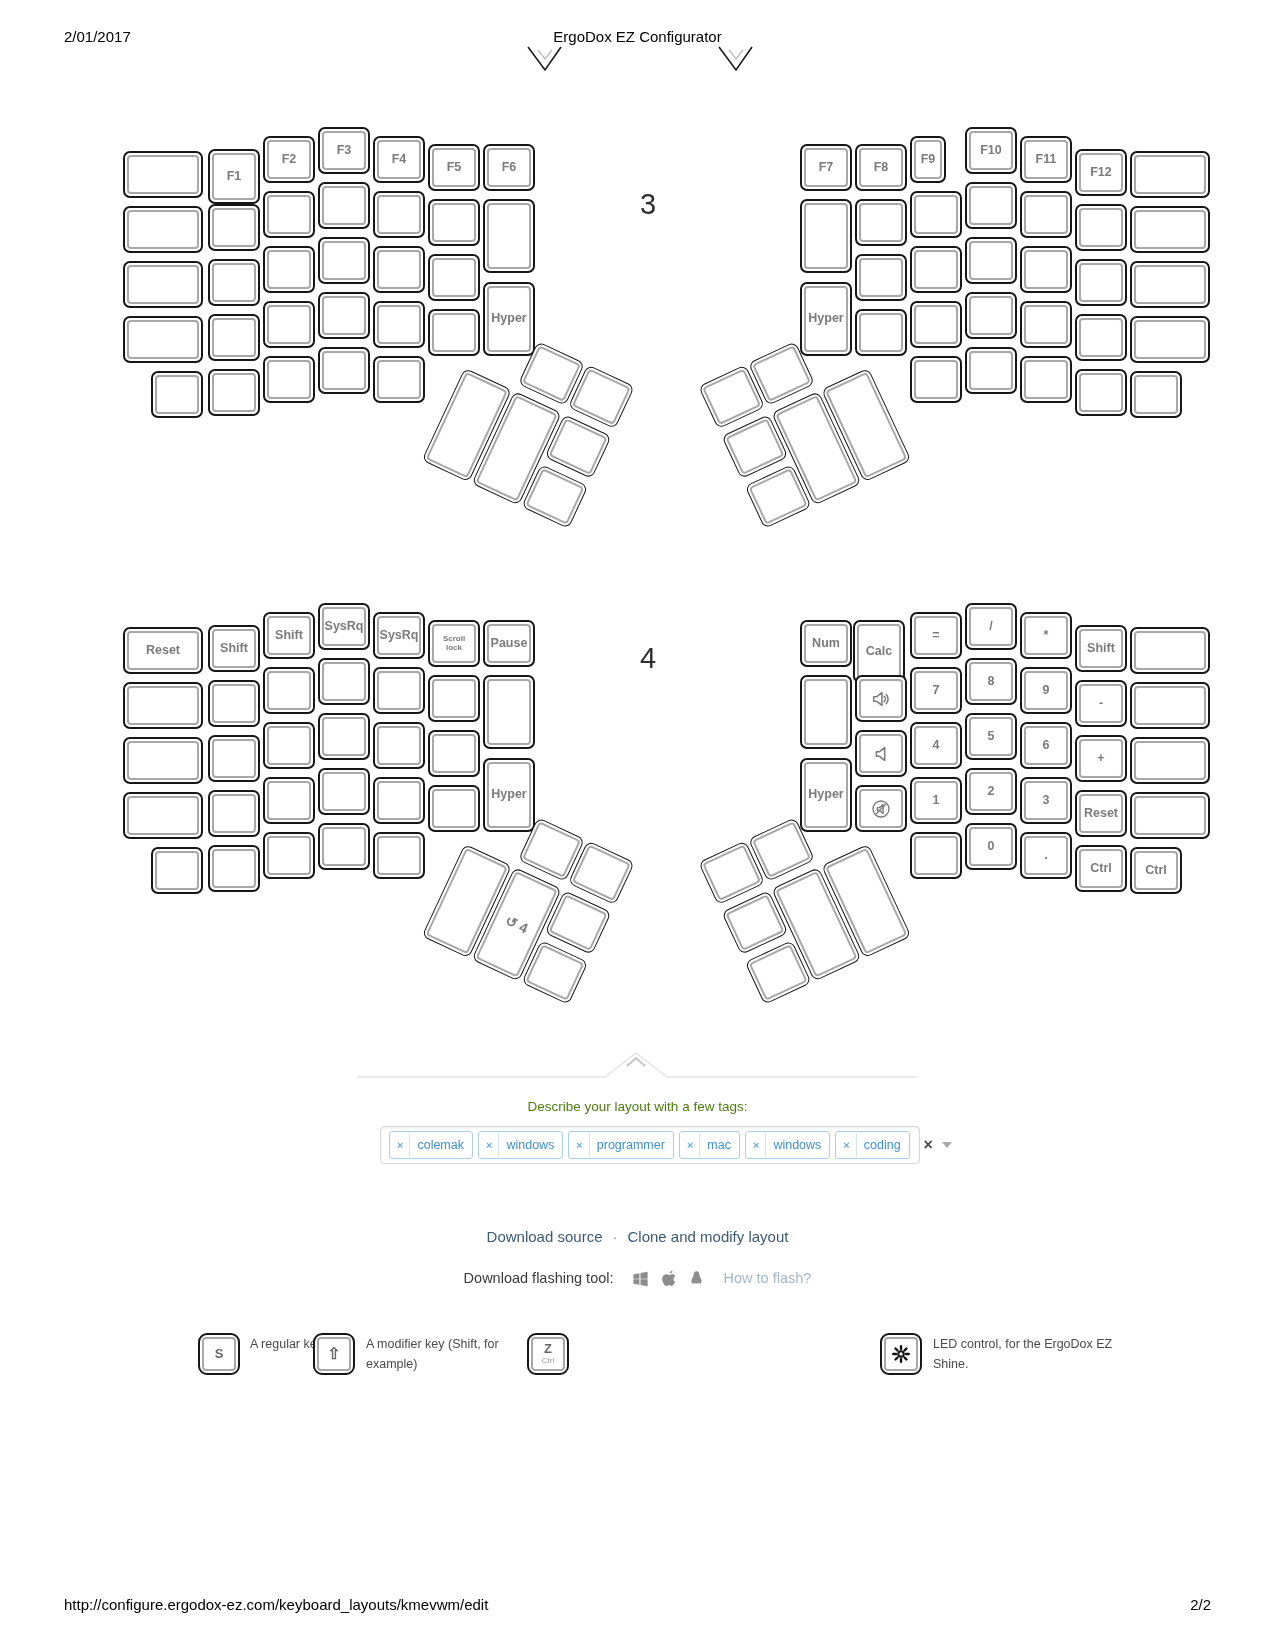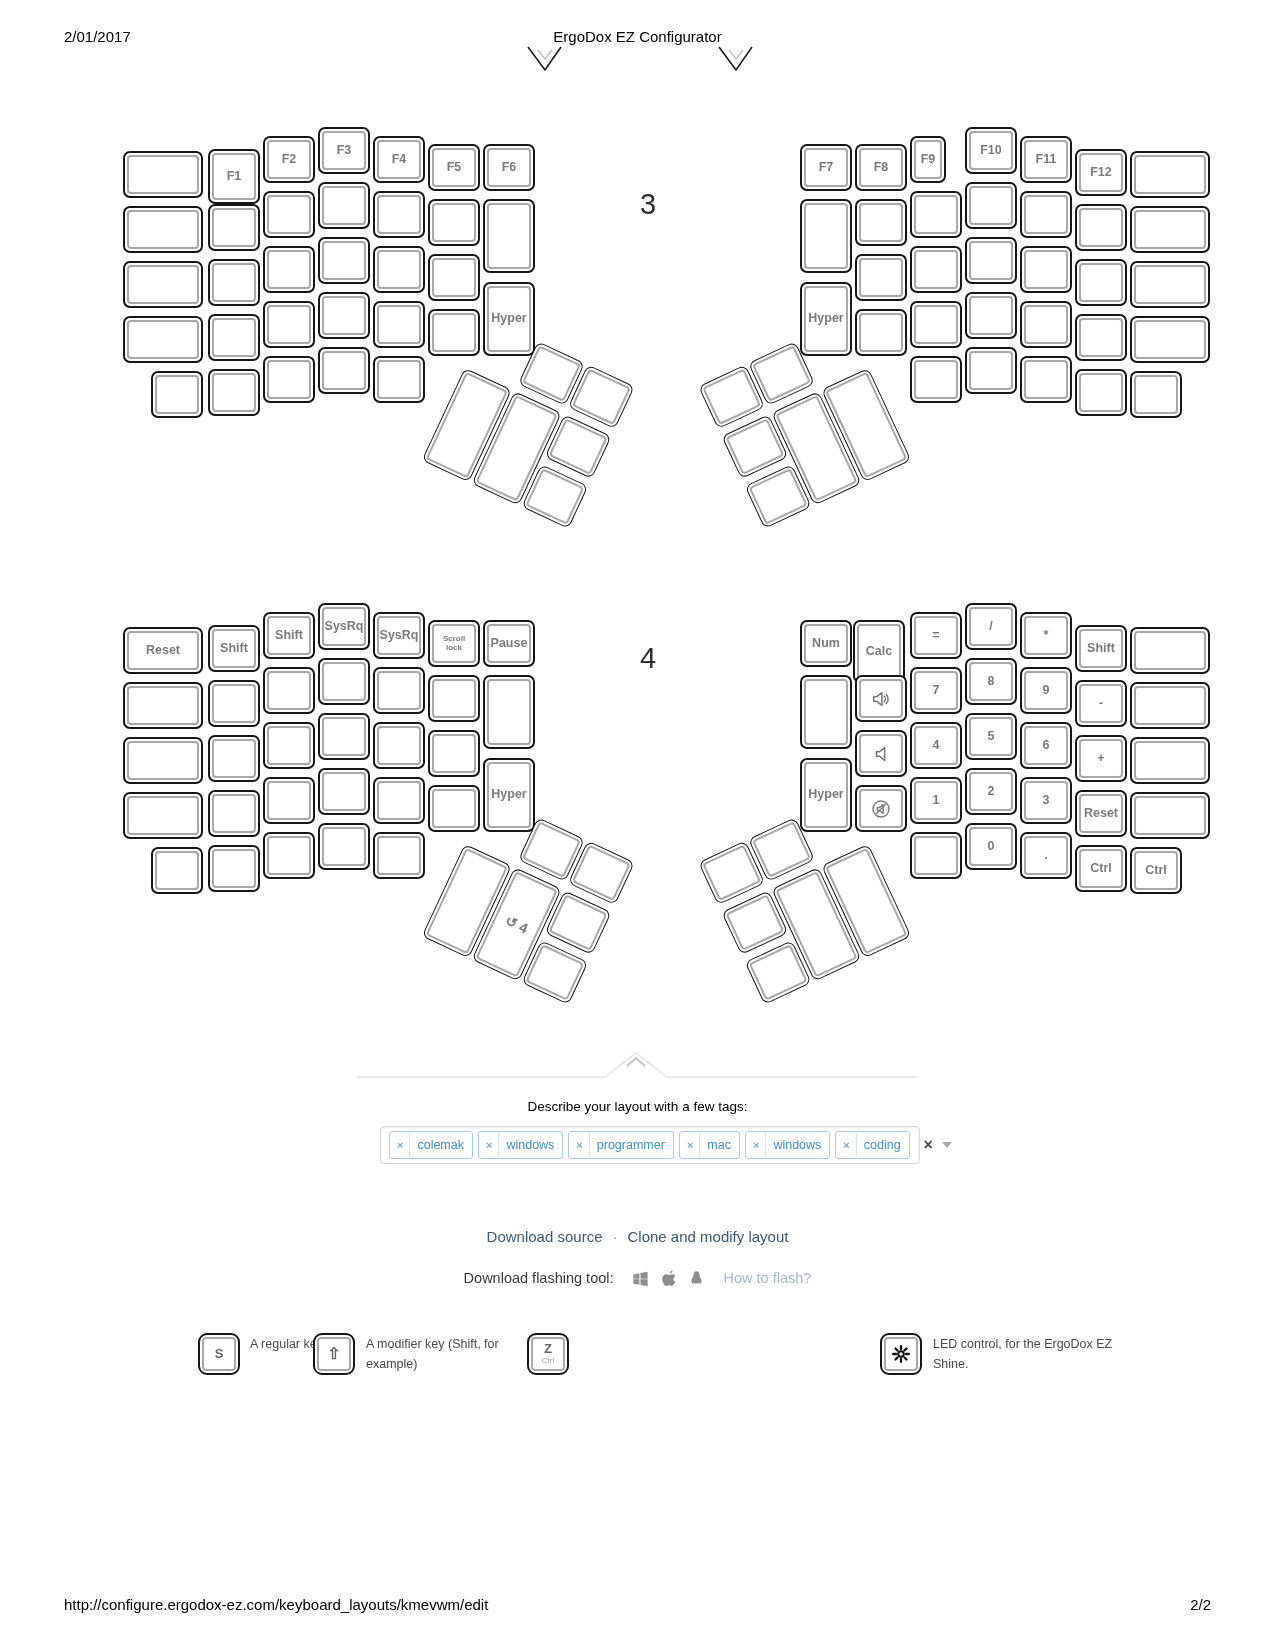--- a/index.html
+++ b/index.html
@@ -23,21 +23,21 @@
   .klabel.thumbtag{font-size:14px;}
   .legendkey .klabel{color:#666;font-size:13px;}
   .legendkey .klabel.sub{font-size:8px;color:#999;font-weight:normal;margin-top:1px;}
   .legendkey .klabel.arrow{font-size:16px;}
   .thumb{position:absolute;width:165px;height:165px;}
   
   .layer-label{position:absolute;width:340px;text-align:center;color:#2f2f2f;}
   .layer-label .num{font-size:29px;line-height:33px;}
   .layer-label .nm{font-size:27px;line-height:34px;}
   
-  #tags-prompt{left:0;top:1099px;width:1275px;text-align:center;font-size:13.5px;color:#000000;}
+  #tags-prompt{left:0;top:1099px;width:1275px;text-align:center;font-size:13.5px;color:#4d7c0f;}
   #tags-box{left:380px;top:1126px;width:540px;height:38px;border:1px solid #d8d8d8;border-radius:4px;
             box-shadow:inset 0 1px 3px rgba(0,0,0,0.08);display:flex;align-items:center;padding:0 8px;box-sizing:border-box;}
   .pill{display:inline-flex;align-items:center;height:26px;border:1px solid #abcdea;border-radius:3px;
         background:#fefeff;margin-right:5px;white-space:nowrap;}
   .pill-x{color:#74add8;font-size:11px;font-weight:bold;padding:0 6px 0 7px;border-right:1px solid #d4e6f4;
           margin-right:7px;line-height:24px;cursor:pointer;}
   .pill-label{color:#4090ca;font-size:12.5px;padding-right:8px;}
   .tags-clear{margin-left:9px;color:#4a4a4a;font-size:16px;font-weight:bold;cursor:pointer;line-height:1;}
   .tags-caret{margin-left:9px;width:0;height:0;border-left:5px solid transparent;border-right:5px solid transparent;
               border-top:6px solid #a9a9a9;cursor:pointer;}

